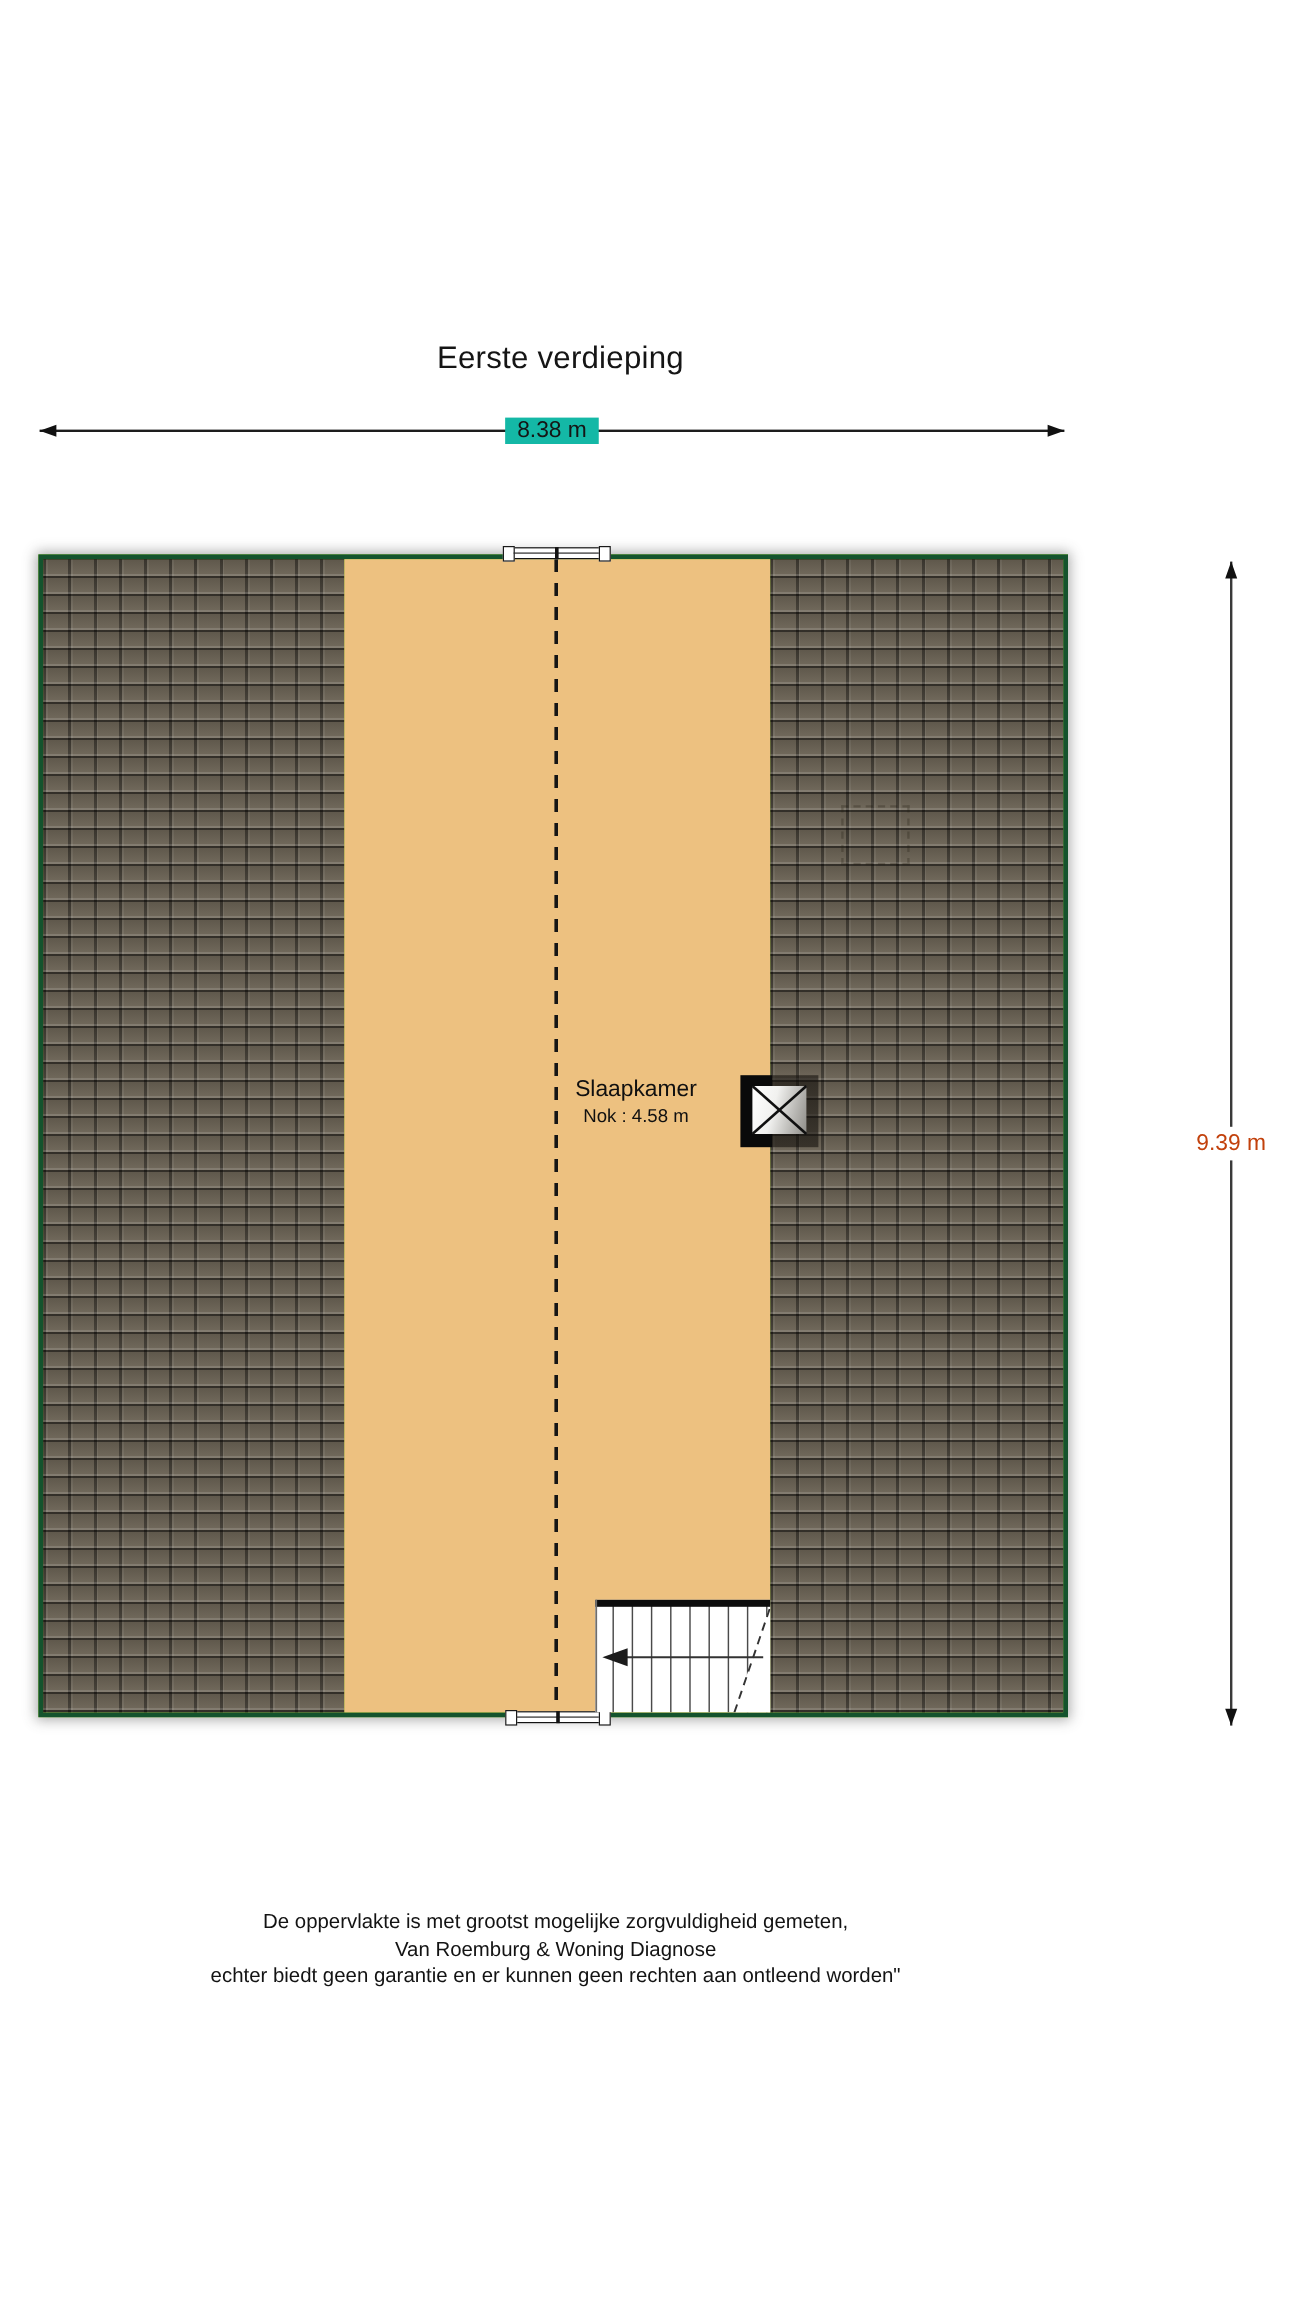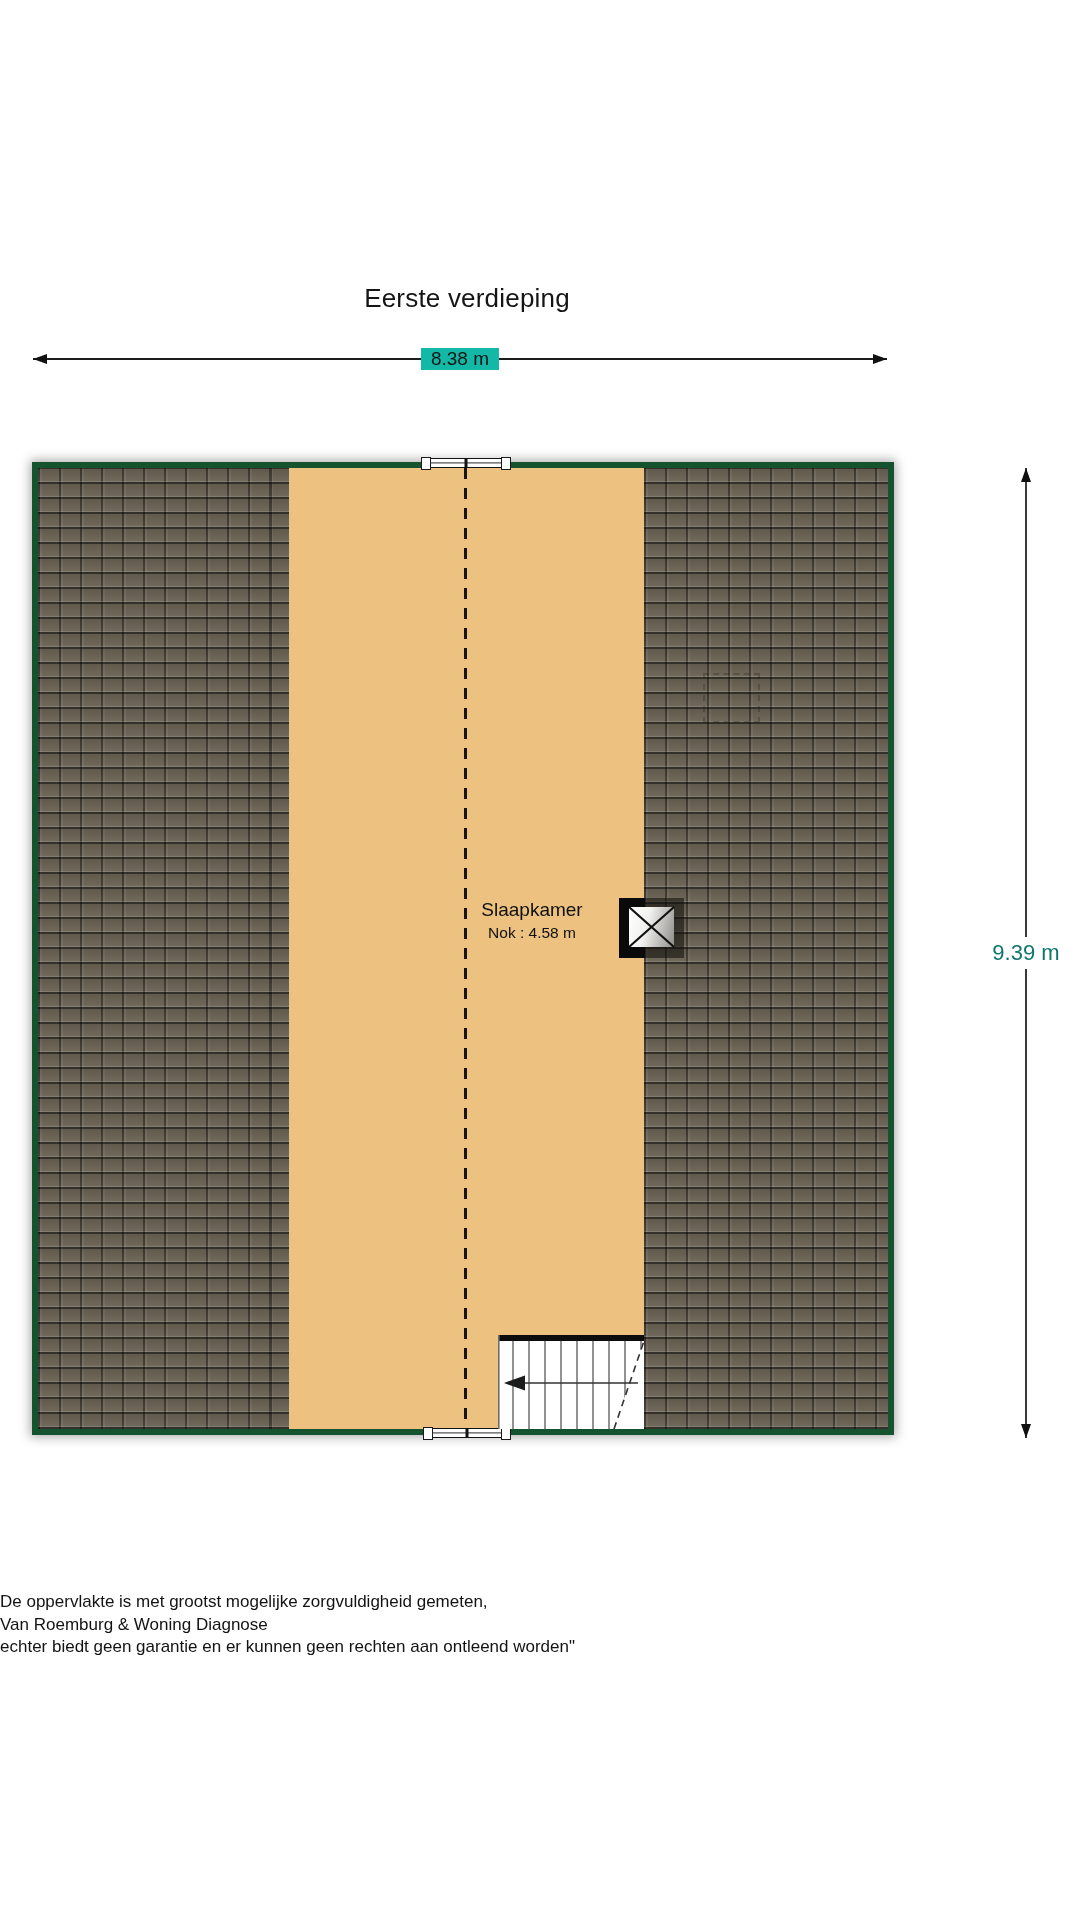--- a/index.html
+++ b/index.html
@@ -25,26 +25,26 @@
   }
   
   .dim-v{position:absolute;left:1018px;top:468px;width:16px;height:970px;}
   .dim-v .line{position:absolute;left:7px;top:0;bottom:0;width:1.5px;background:#3a3a3a;}
   .dim-v .ah-up{position:absolute;left:2.5px;top:0;width:0;height:0;
     border-left:5px solid transparent;border-right:5px solid transparent;border-bottom:14px solid #111;}
   .dim-v .ah-down{position:absolute;left:2.5px;bottom:0;width:0;height:0;
     border-left:5px solid transparent;border-right:5px solid transparent;border-top:14px solid #111;}
   .dim-v .label{
     position:absolute;left:8px;top:50%;transform:translate(-50%,-50%);
-    background:#fff;padding:3px 7px;font-size:22px;white-space:nowrap;color:#0f766e;
+    background:#fff;padding:3px 7px;font-size:19px;white-space:nowrap;color:#c2410c;
   }
   
   .plan{
     position:absolute;left:32px;top:462px;width:850px;height:961px;
-    border:6px solid #14532d;background:#84cc16;
+    border:4px solid #14532d;background:#84cc16;
     box-shadow:0 0 10px 2px rgba(70,70,70,.45);
   }
   .roof{
     position:absolute;top:0;bottom:0;
     background-color:#6b6355;
     background-image:
       repeating-linear-gradient(0deg,
         rgba(0,0,0,0.52) 0px, rgba(0,0,0,0.52) 2px,
         rgba(255,255,255,0.16) 2px, rgba(255,255,255,0.16) 3.5px,
         rgba(255,255,255,0.03) 3.5px, rgba(0,0,0,0.10) 15px),
@@ -83,21 +83,21 @@
   .window .mullion{position:absolute;left:50%;top:-1px;bottom:-1px;width:3px;background:#131313;transform:translateX(-50%);}
   .window .glass{position:absolute;left:1px;right:1px;top:50%;height:1.2px;background:#2a2a2a;transform:translateY(-50%);}
   .window .cap{position:absolute;width:8px;top:-2.5px;bottom:-2.5px;background:#fff;border:1.2px solid #1a1a1a;}
   .window .cap.l{left:-8px;} .window .cap.r{right:-8px;}
   .window.top{left:390px;top:-10px;width:76px;}
   .window.bottom{left:392px;bottom:-9px;width:74px;}
   
   .stairs{position:absolute;left:460px;top:867px;width:146px;height:94px;}
   
   .disclaimer{
-    position:absolute;left:0;top:1591px;width:926px;
+    position:absolute;left:0;top:1591px;width:926px;text-align:center;
     font-size:17px;line-height:22.5px;color:#131313;
   }
 </style>
 </head>
 <body>
 
 <div class="canvas">
 
   <div class="plan-title">Eerste verdieping</div>
 

